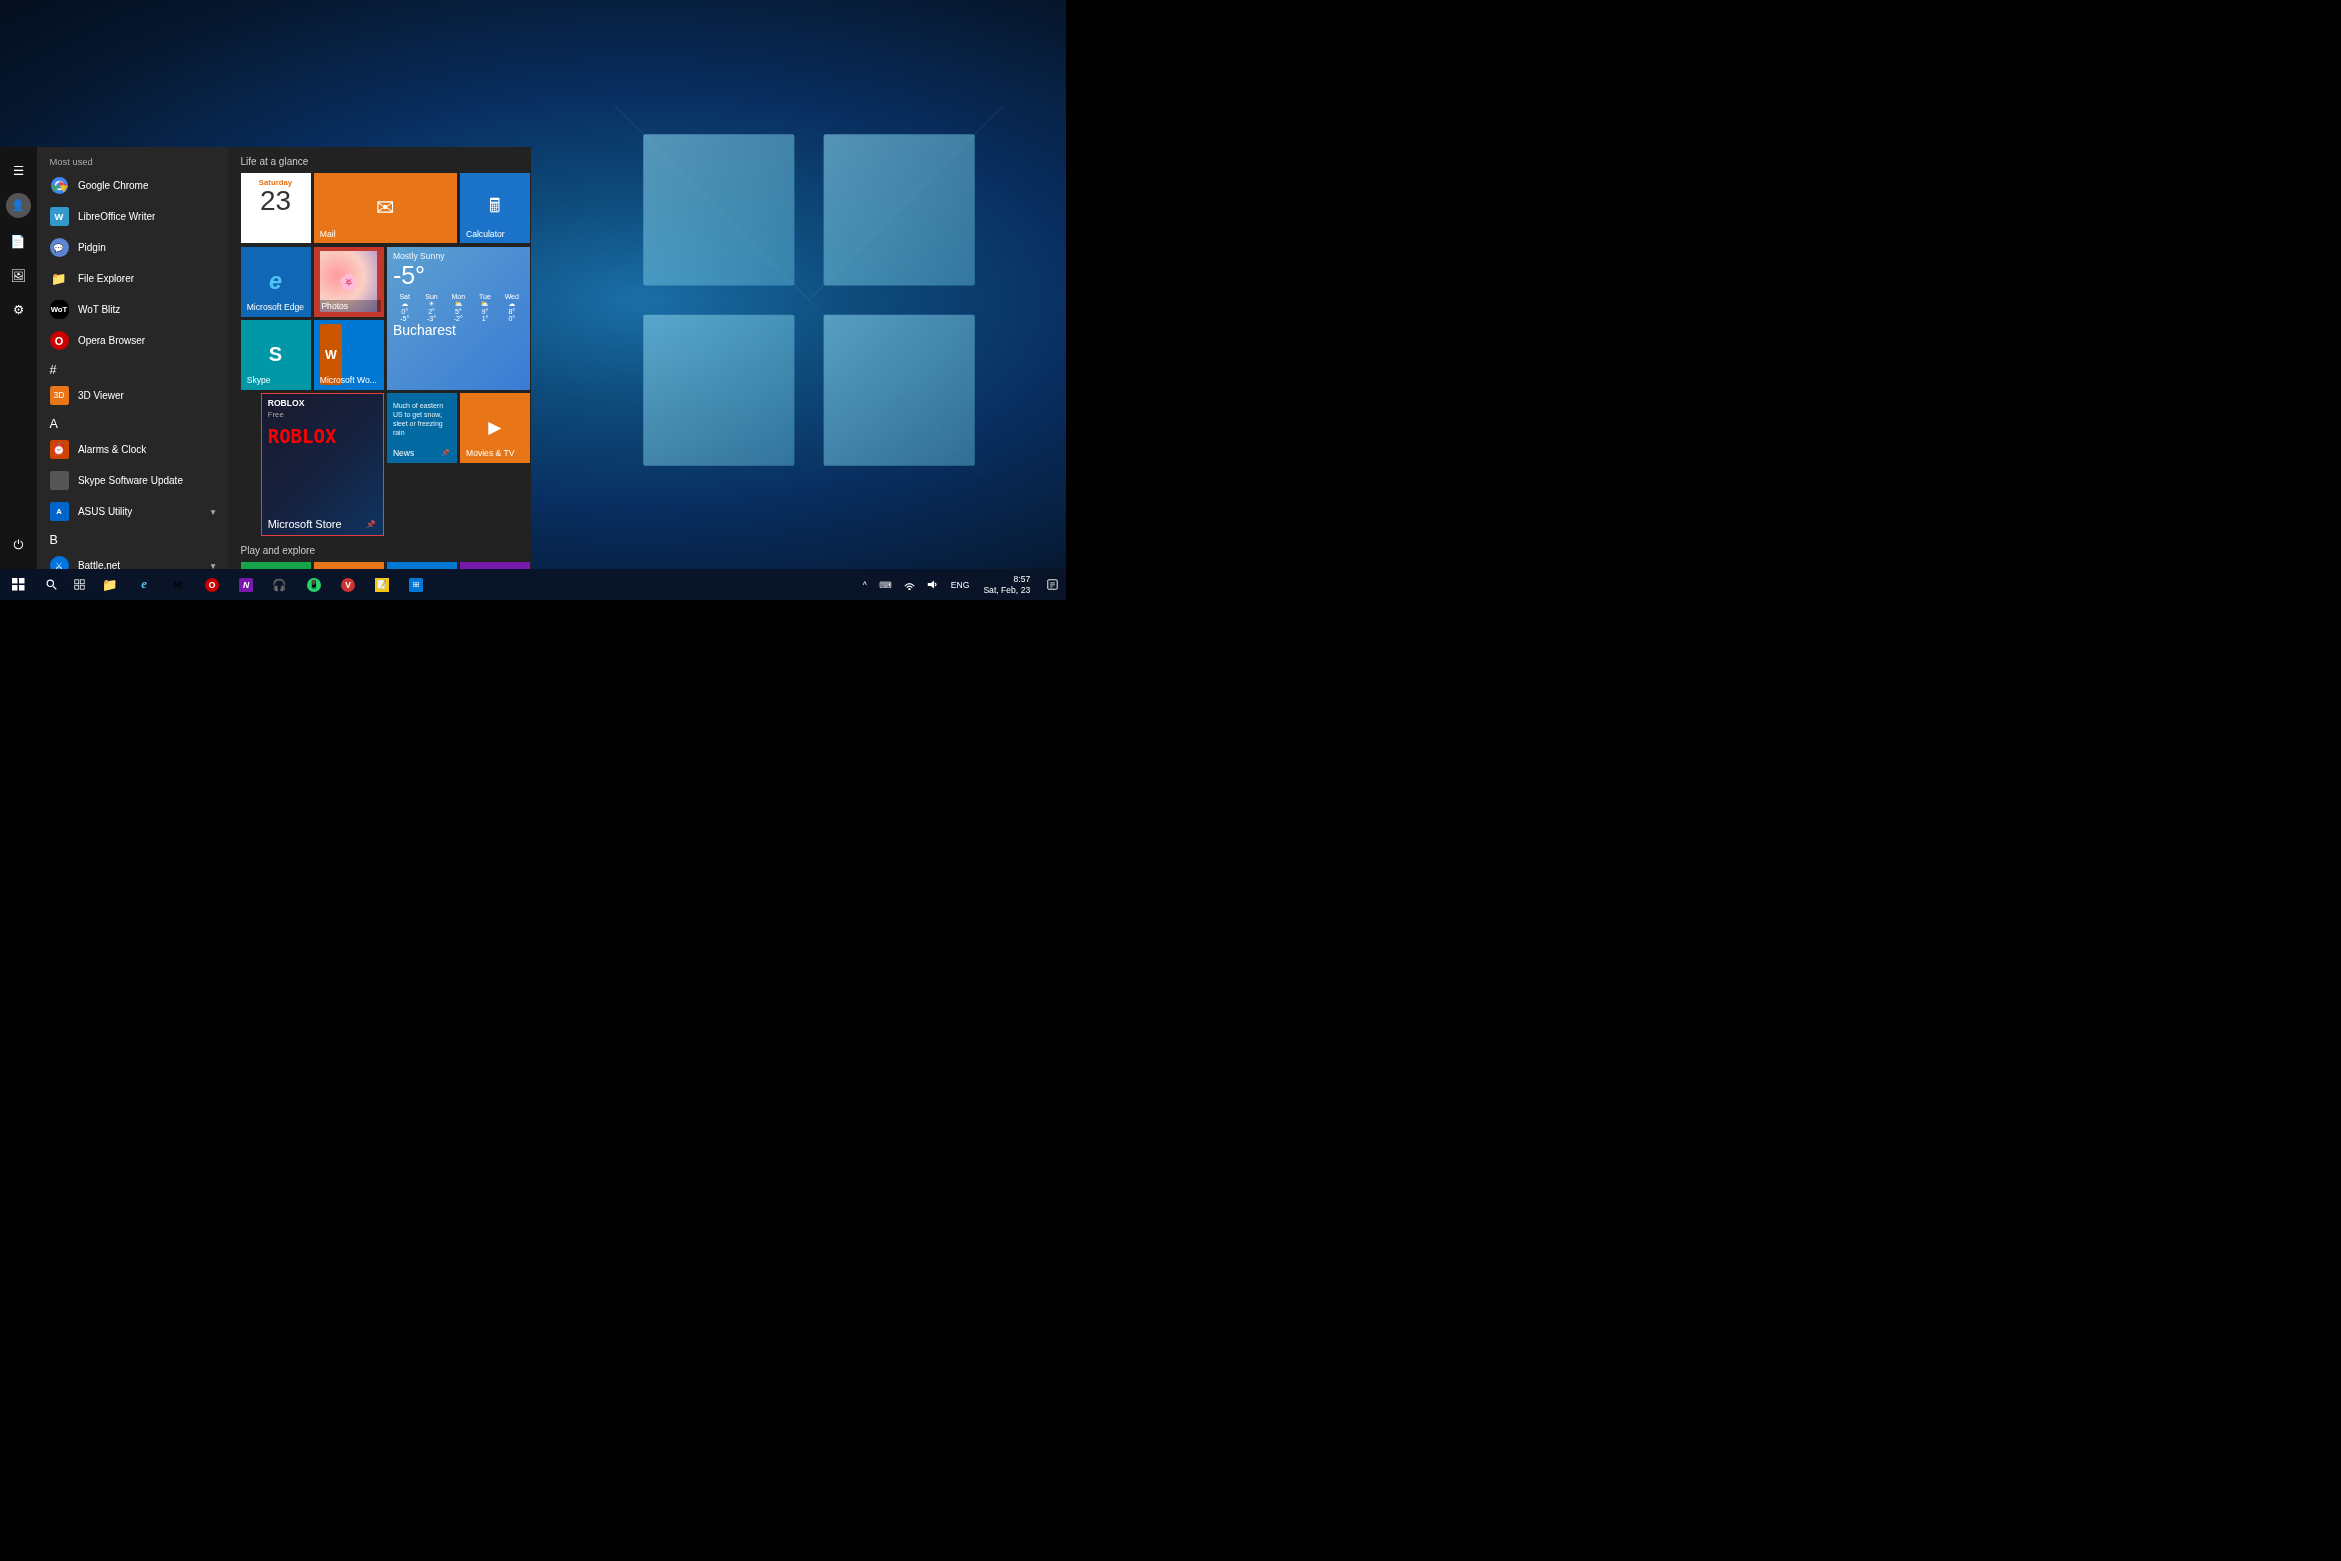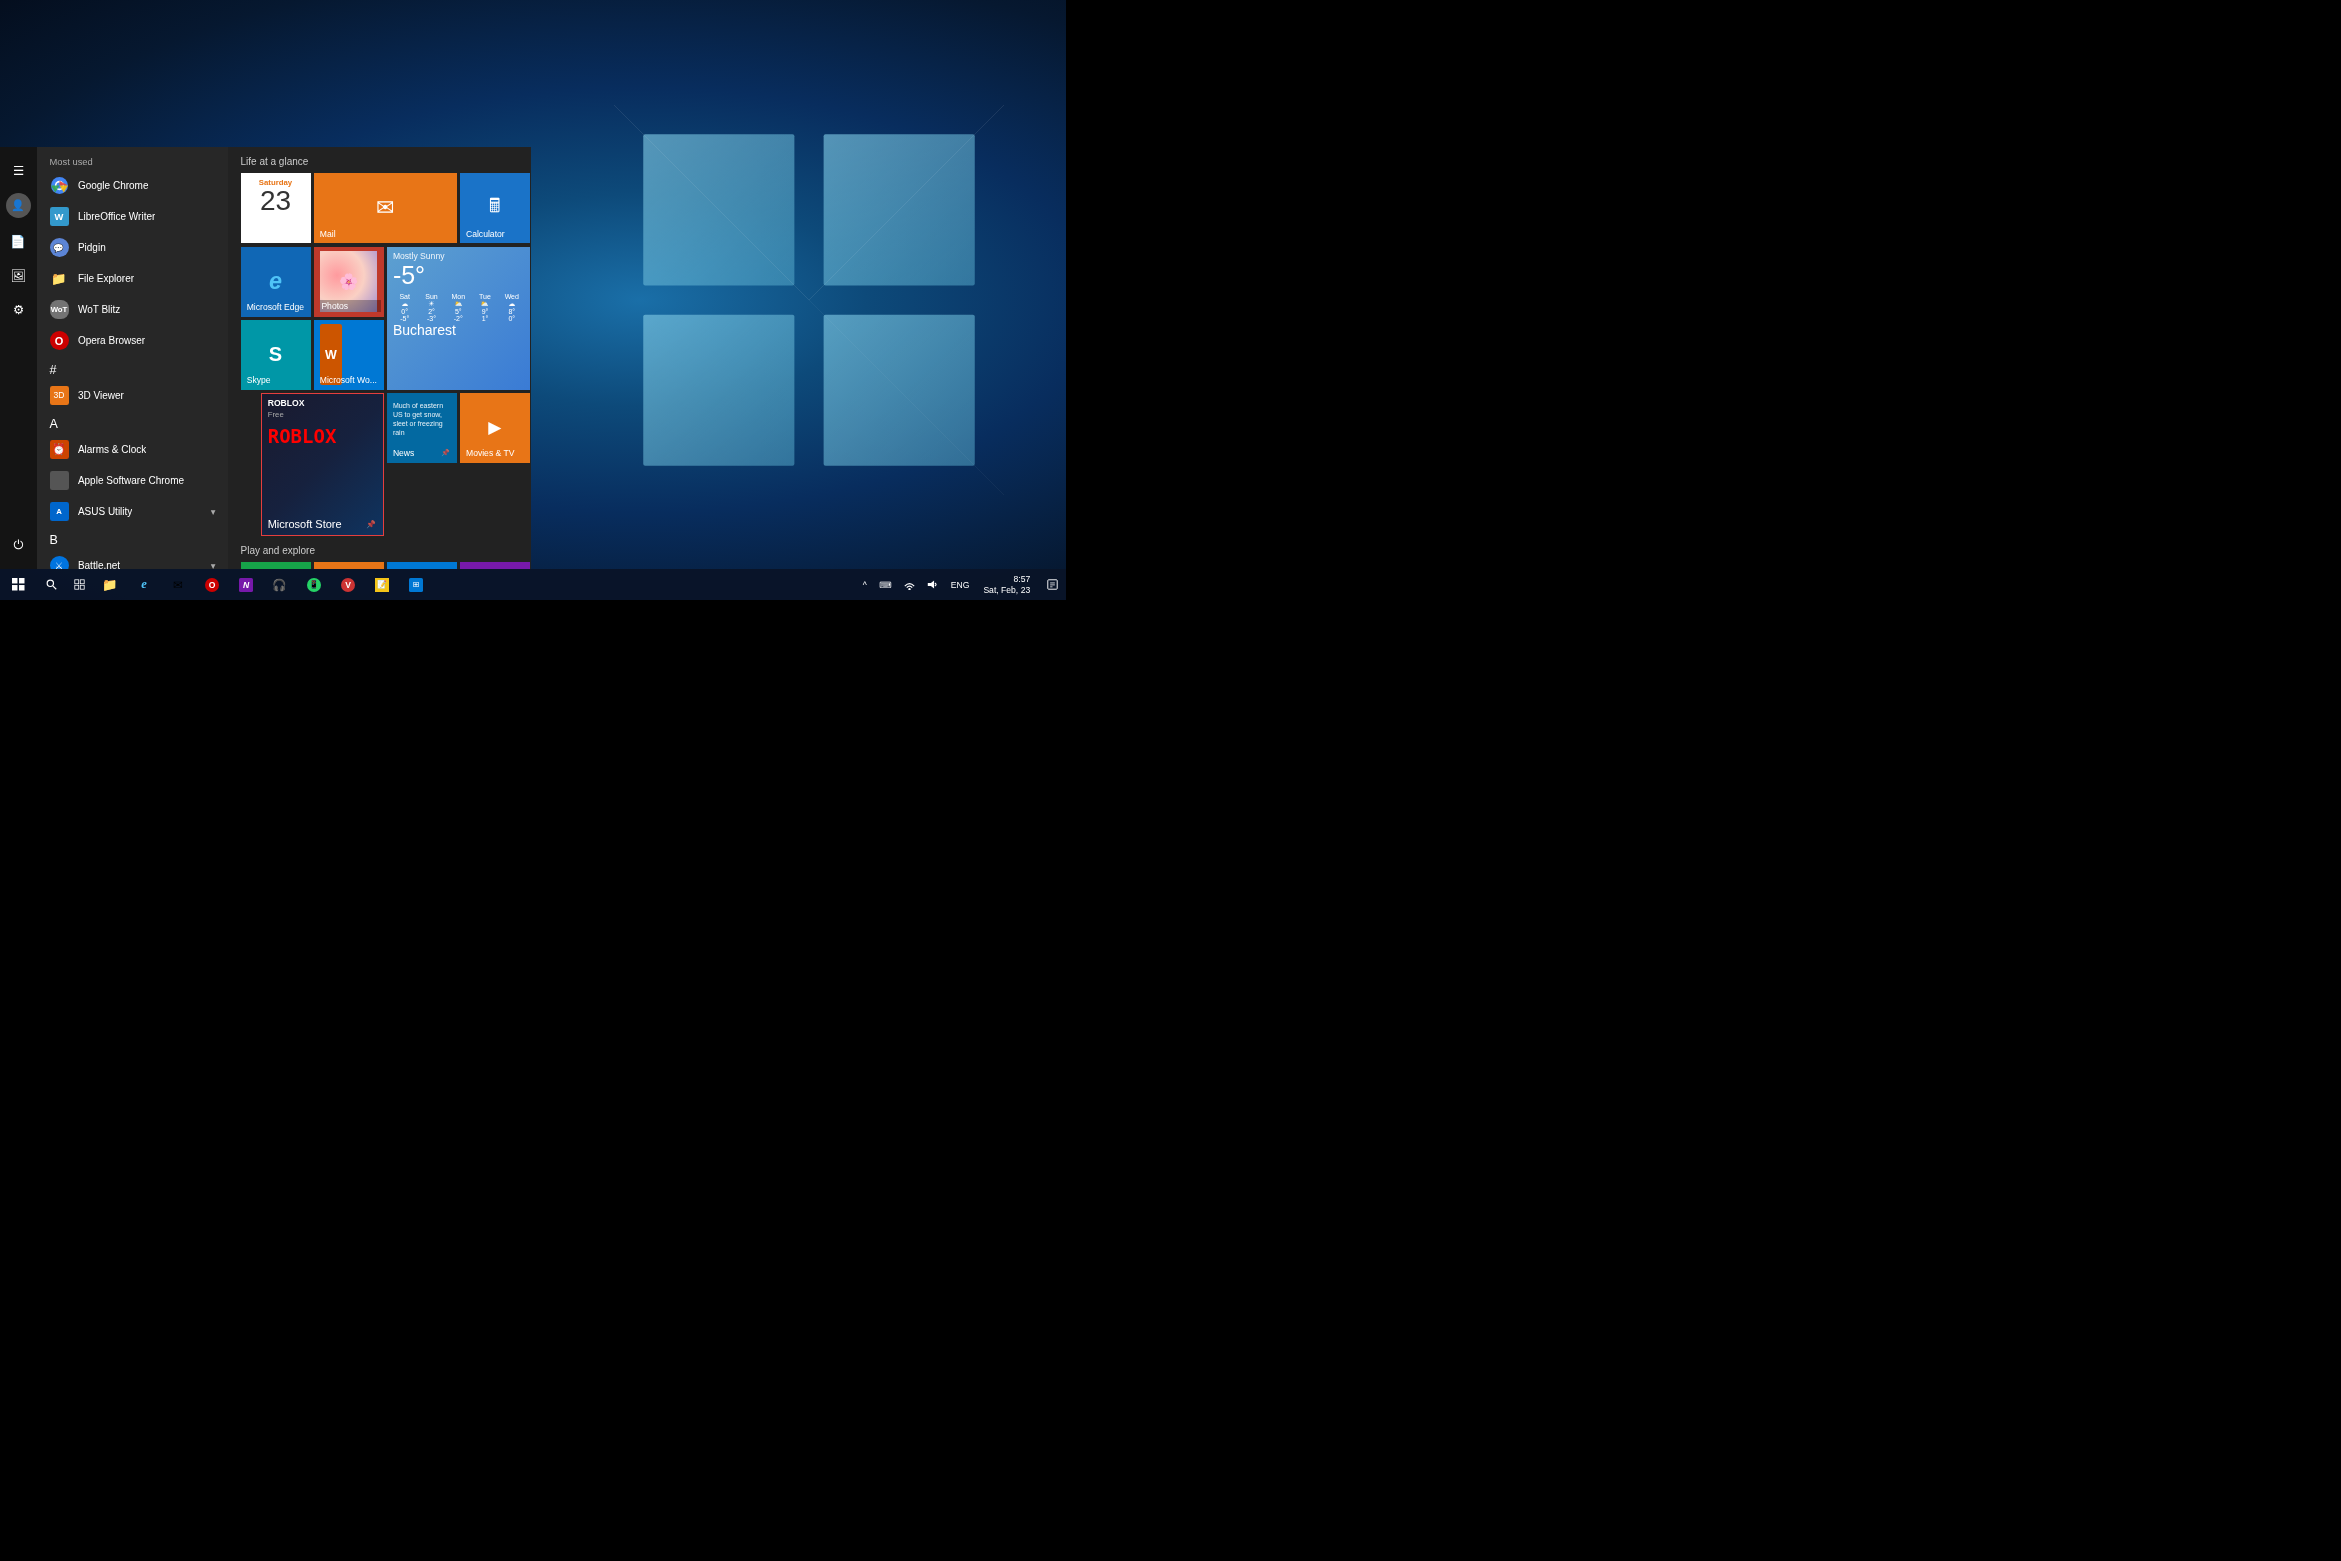--- a/index.html
+++ b/index.html
@@ -488,21 +488,21 @@
         <div class="app-icon" style="background:#5c85d6; border-radius:50%; color:white; font-size:8.6px;">💬</div>
         <span class="app-name">Pidgin</span>
       </div>
 
       <div class="app-item">
         <div class="app-icon">📁</div>
         <span class="app-name">File Explorer</span>
       </div>
 
       <div class="app-item">
-        <div class="app-icon" style="background:#737373; border-radius:8px; color:white; font-size:7.8px; font-weight:bold;">WoT</div>
+        <div class="app-icon" style="background:#000000; border-radius:8px; color:white; font-size:7.8px; font-weight:bold;">WoT</div>
         <span class="app-name">WoT Blitz</span>
       </div>
 
       <div class="app-item">
         <div class="app-icon" style="background:#cc0000; border-radius:50%; color:white; font-size:11px; font-weight:bold;">O</div>
         <span class="app-name">Opera Browser</span>
       </div>
 
       <div class="section-letter">#</div>
 
@@ -513,21 +513,21 @@
 
       <div class="section-letter">A</div>
 
       <div class="app-item">
         <div class="app-icon" style="background:#cc4400; border-radius:2.3px; color:white; font-size:11px;">⏰</div>
         <span class="app-name">Alarms &amp; Clock</span>
       </div>
 
       <div class="app-item">
         <div class="app-icon" style="background:#555; border-radius:2.3px; color:white; font-size:11px;"></div>
-        <span class="app-name">Apple Software Chrome</span>
+        <span class="app-name">Skype Software Update</span>
       </div>
 
       <div class="app-item">
         <div class="app-item-with-arrow">
           <div style="display:flex;align-items:center;gap:9.4px;">
             <div class="app-icon" style="background:#0066cc; border-radius:2.3px; color:white; font-size:7.8px; font-weight:bold;">A</div>
             <span class="app-name">ASUS Utility</span>
           </div>
           <span style="color:#aaa; font-size:9.4px;">▾</span>
         </div>

